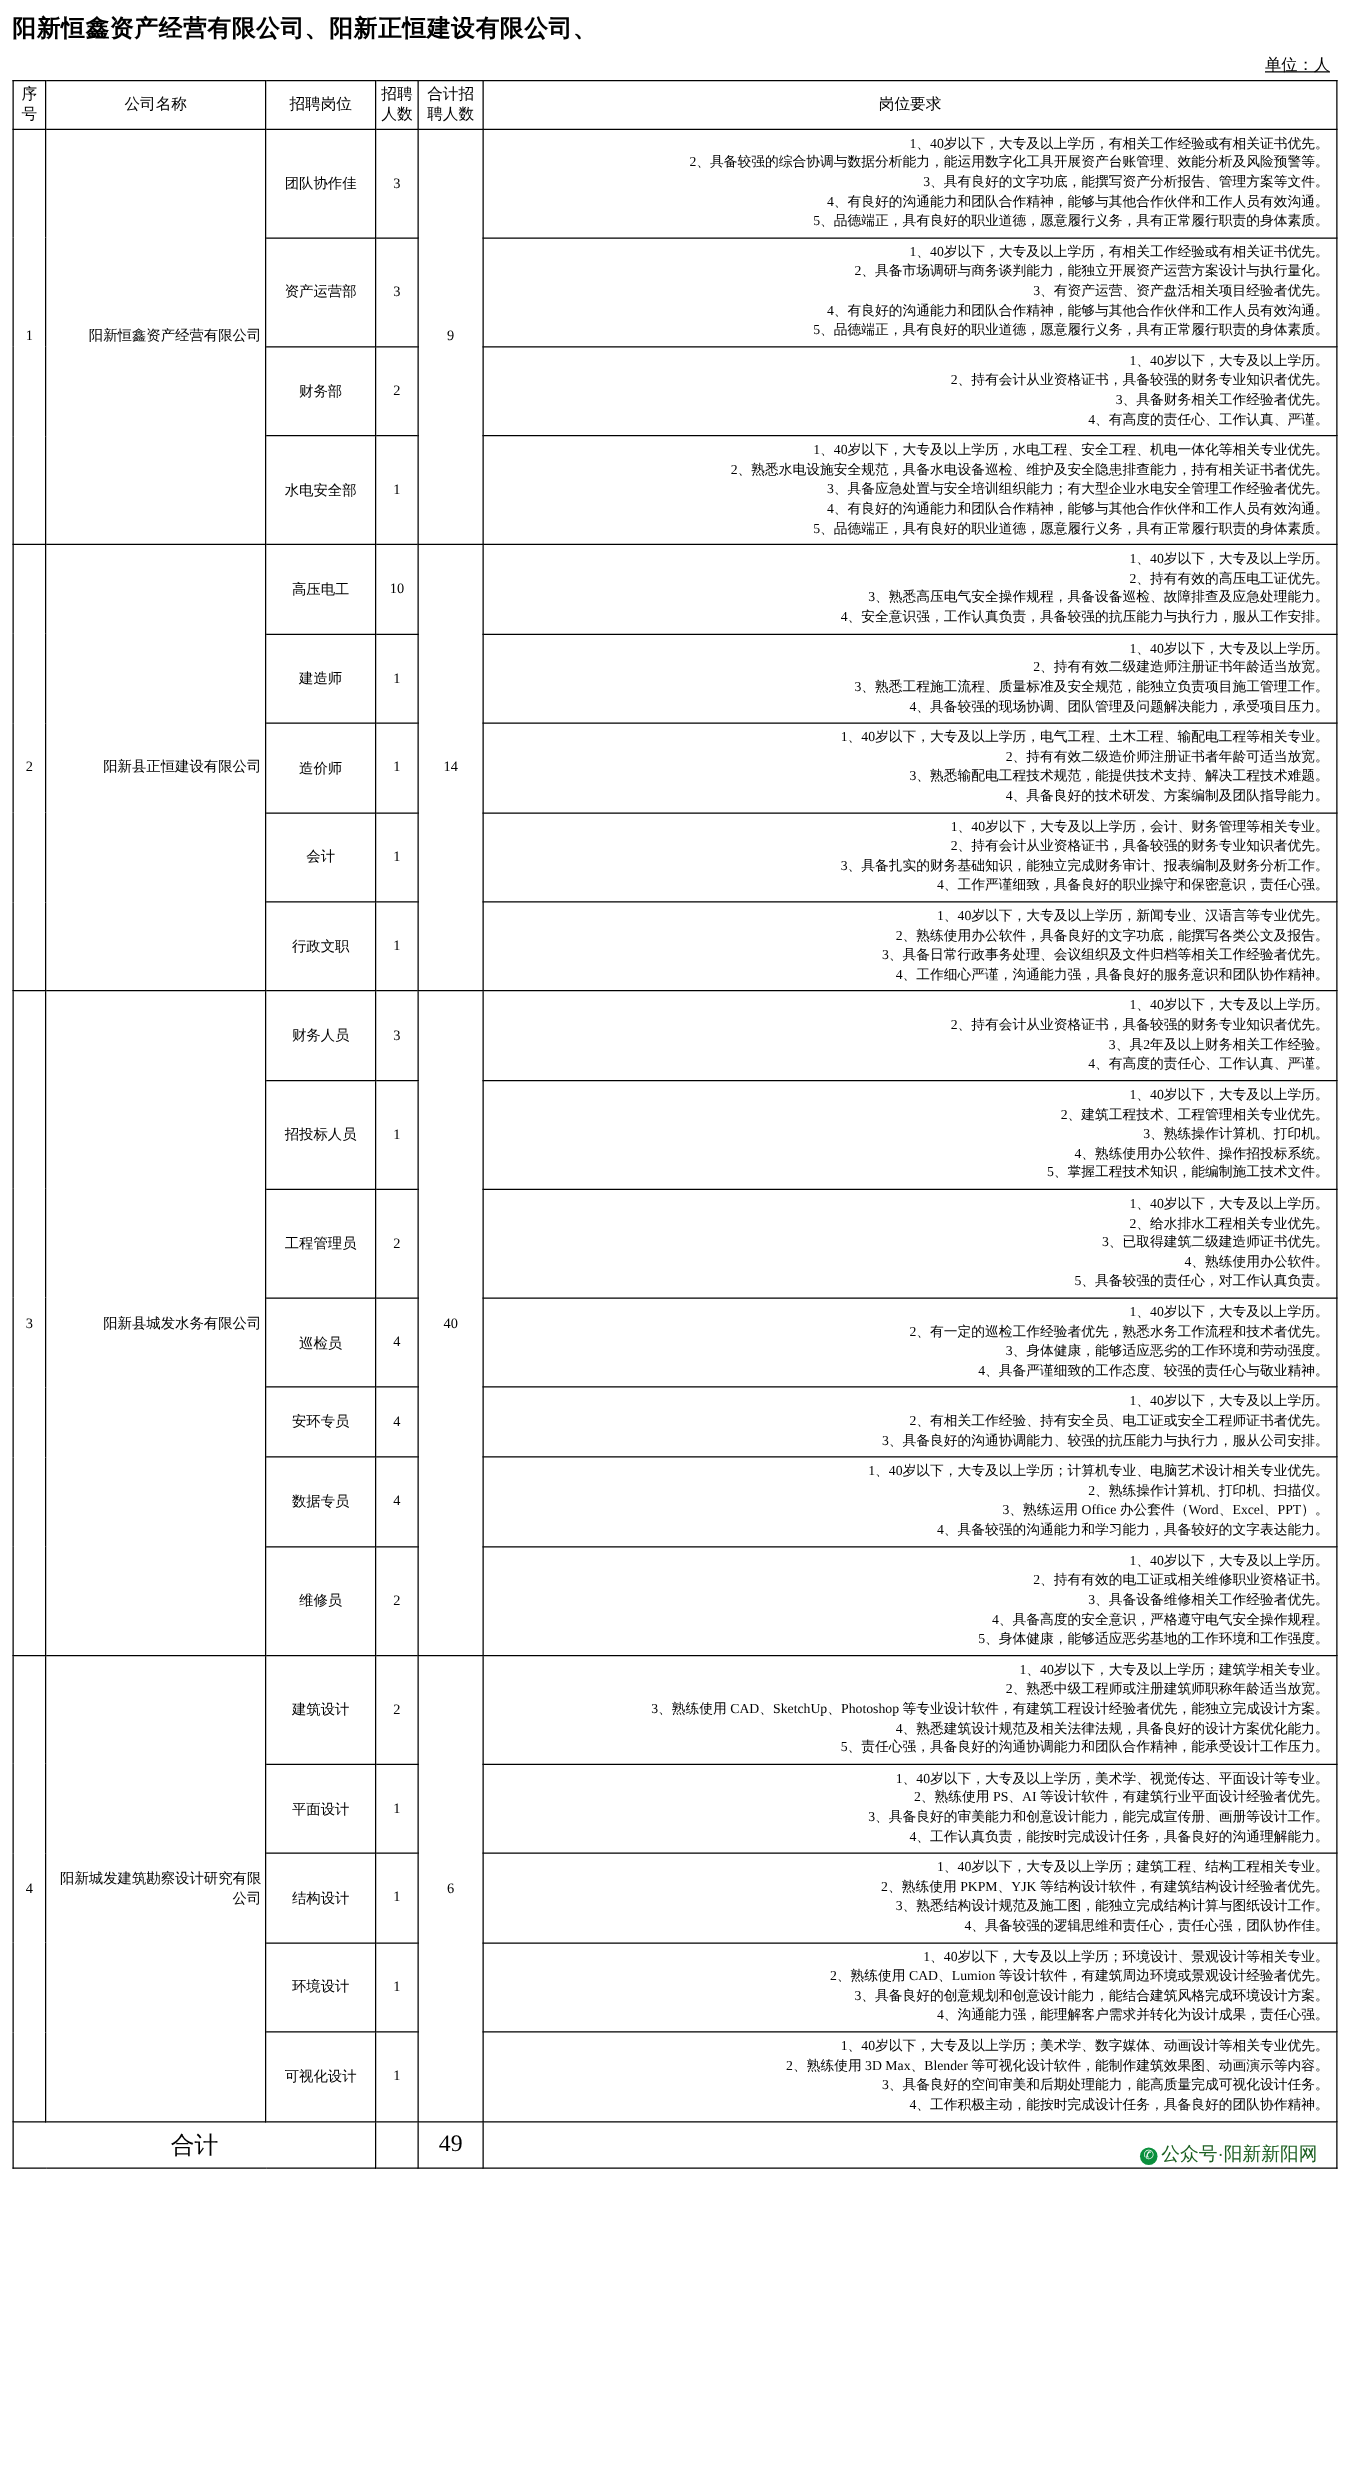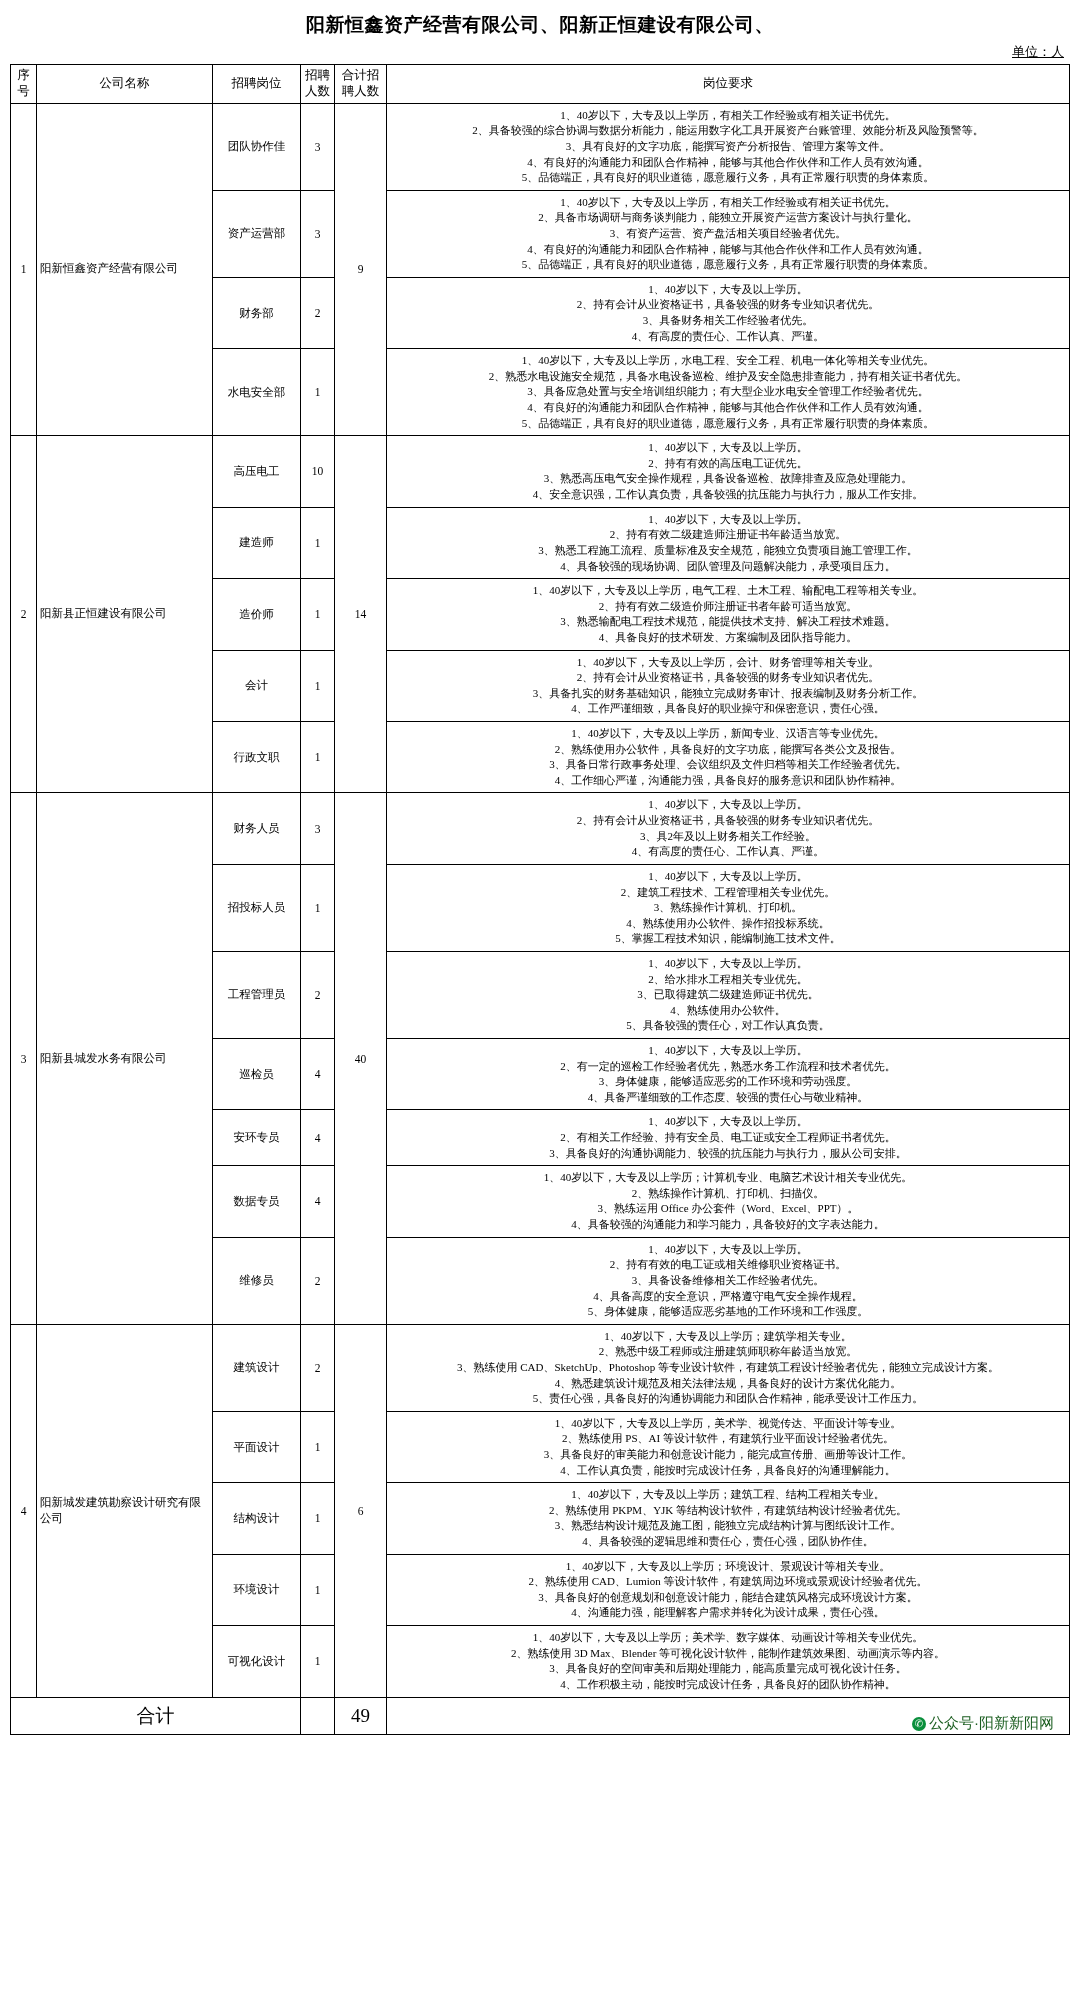--- a/index.html
+++ b/index.html
@@ -8,22 +8,21 @@
     background: #ffffff;
     font-family: "Liberation Sans", "DejaVu Sans", sans-serif;
     color: #000;
     width: 1080px;
   }
   .page {
     width: 1080px;
     padding: 6px 10px 4px 10px;
   }
   .title {
-    text-align: center;
-    font-family: Liberation Serif, serif;
+    font-family: Liberation Mono, monospace;
     font-weight: bold;
     font-size: 19px;
     line-height: 1.55;
     margin: 4px 0 2px 0;
     letter-spacing: 0.5px;
   }
   .unit {
     text-align: right;
     font-size: 13px;
     padding-right: 6px;
@@ -52,28 +51,28 @@
   }
   .c-seq { width: 26px; }
   .c-comp { width: 176px; }
   .c-post { width: 88px; }
   .c-num { width: 34px; }
   .c-total { width: 52px; }
   .c-req { width: auto; }
 
   td.center { text-align: center; }
   td.req {
-    text-align: center;
+    text-align: right;
     line-height: 1.42;
     font-size: 11px;
     padding: 4px 6px;
     white-space: pre-line;
     font-family: "Liberation Serif", "DejaVu Serif", serif;
   }
-  td.comp { text-align: left; line-height: 1.4; font-family: Liberation Mono, monospace; }
+  td.comp { text-align: right; line-height: 1.4; }
   .footer-row td { text-align: center; font-size: 19px; padding: 5px 2px; }
   .watermark {
     position: absolute;
     right: 16px;
     bottom: 2px;
     font-size: 15px;
     color: #1b5e20;
     font-family: "Liberation Sans", sans-serif;
   }
   .wm-wrap { position: relative; }

